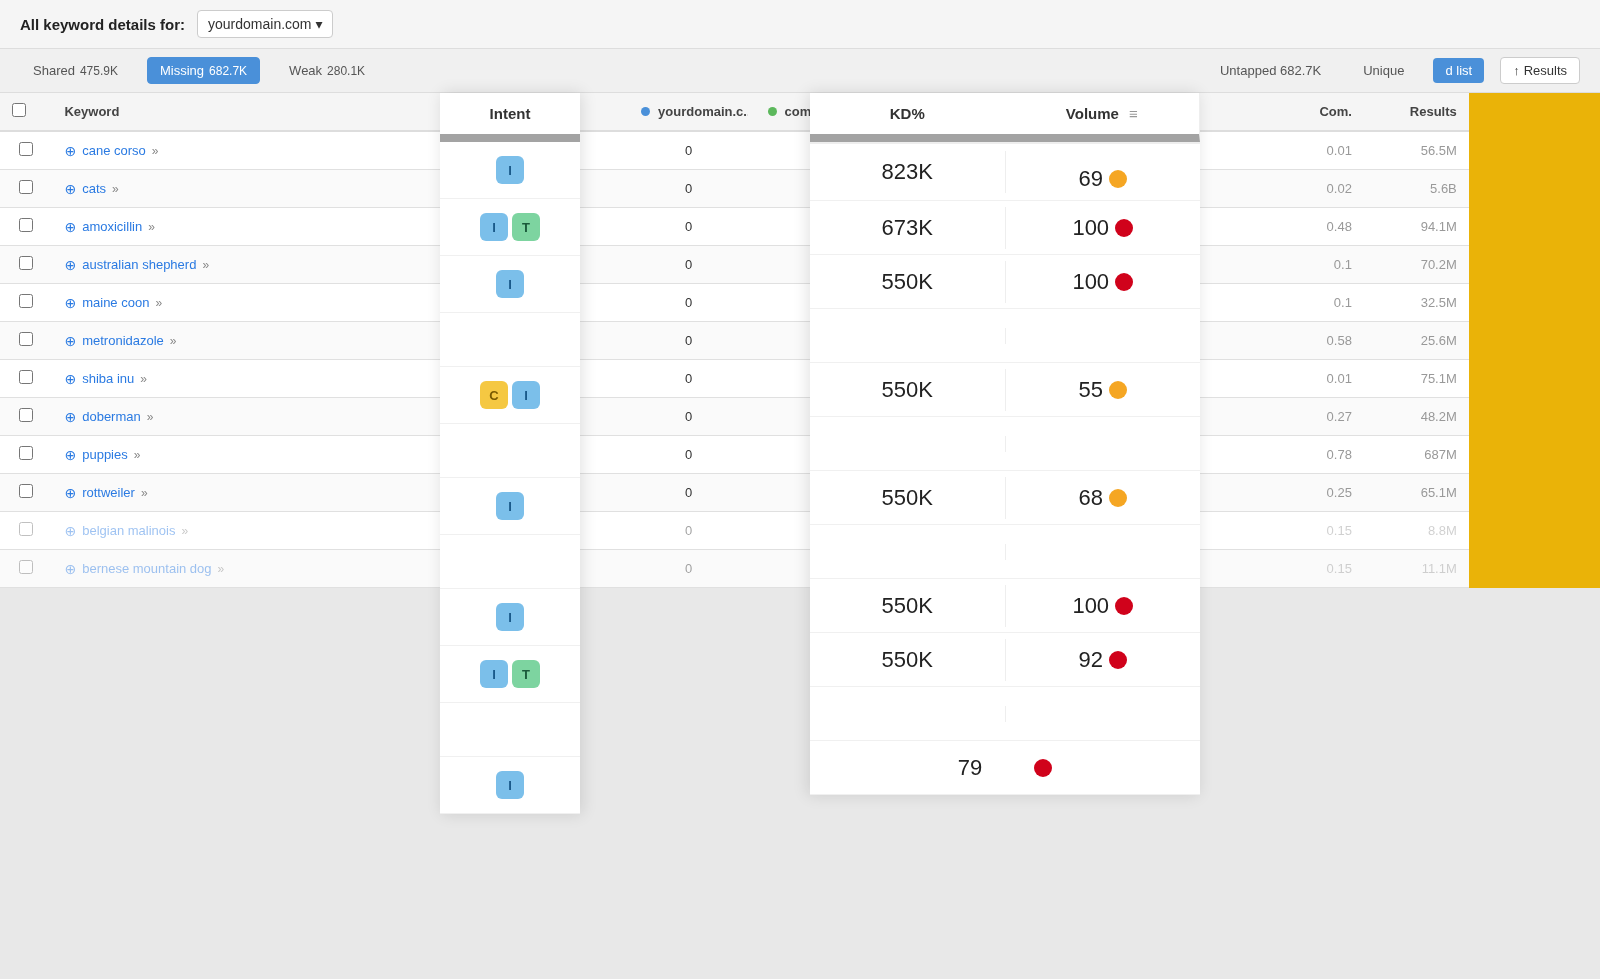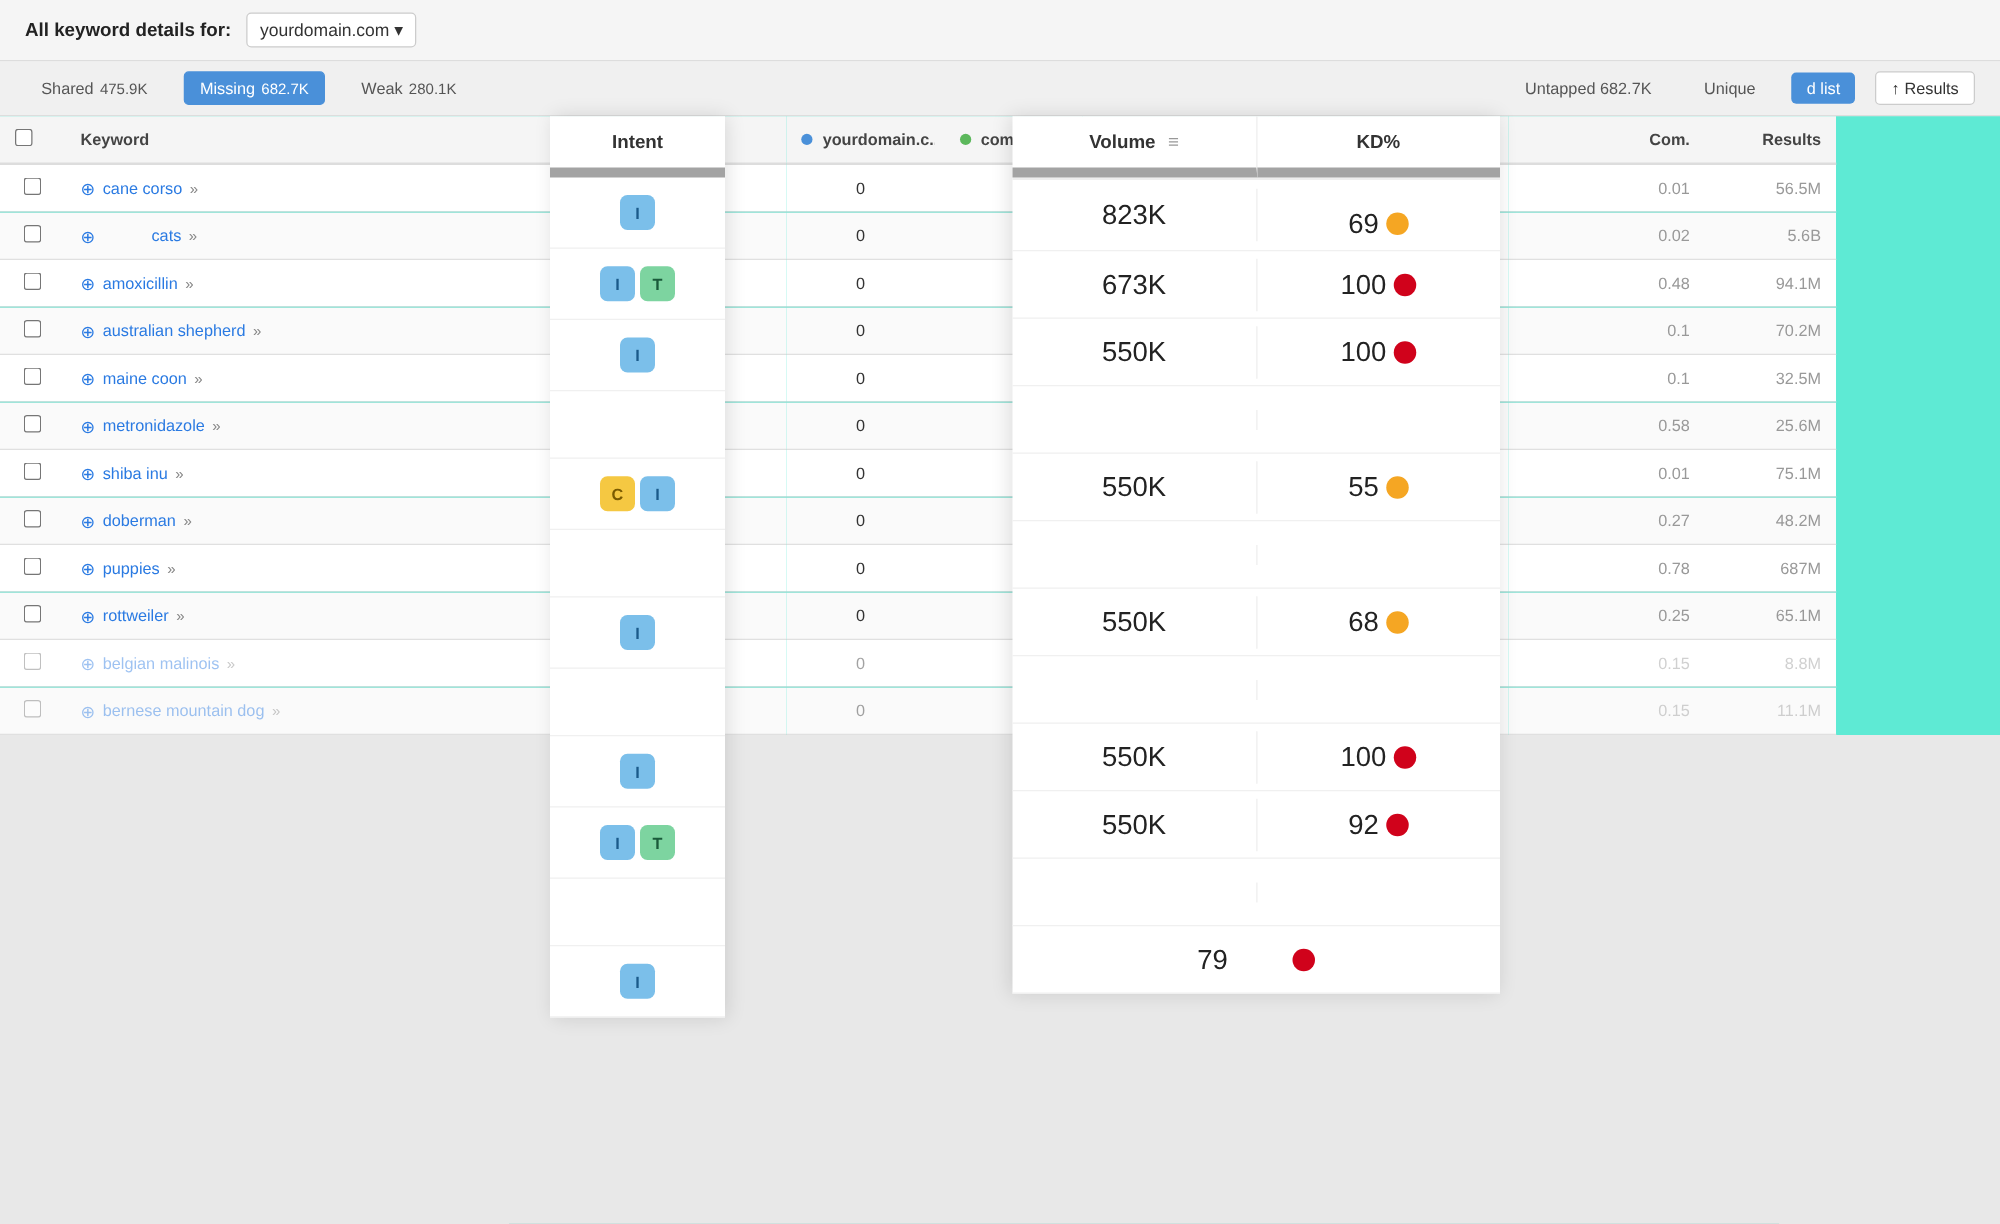--- a/index.html
+++ b/index.html
@@ -116,21 +116,21 @@
       color: #333;
       border: 1px solid #ccc;
       display: flex;
       align-items: center;
       gap: 4px;
     }
 
     
     .table-wrapper {
       position: relative;
-      background: #5eead4;
+      background: #eab308;
     }
 
     table {
       width: 100%;
       border-collapse: collapse;
       background: transparent;
       table-layout: fixed;
     }
 
     thead tr {
@@ -412,21 +412,21 @@
     <td class="right com-value">0.01</td>
     <td class="right results-value">56.5M</td>
   </tr>
           <tr>
     <td class="center">
       <input type="checkbox" class="checkbox" style="">
     </td>
     <td>
       <div class="keyword-cell">
         <span class="plus-icon">⊕</span>
-        <a href="#" style="color:#2a7ae2;text-decoration:none;margin-left:39px;">cats</a>
+        <a href="#" style="color:#2a7ae2;text-decoration:none;">cats</a>
         <span class="chevrons">»</span>
       </div>
     </td>
     <td class="center"></td>
     <td class="center">0</td>
     <td class="center"></td>
     <td class="center"></td>
     <td class="center"></td>
     <td class="right com-value">0.02</td>
     <td class="right results-value">5.6B</td>
@@ -691,27 +691,27 @@
           <div class="float-row" style="min-height: 54px;">
             <div class="intent-cell">
     <span class="intent-badge intent-I">I</span>
   </div>
           </div>
         </div>
     </div>
 
     <div id="vol-kd-panel" class="vol-kd-floating" style="left:810px; width:390px; top:0;">
       <div style="display:flex; border-bottom:2px solid #eee;">
+        <div class="float-header" style="flex:1;">
+          <span>KD%</span>
+        </div>
         <div class="float-header" style="flex:1; border-right:1px solid #eee;">
           <span>Volume</span>
           <span class="sort-icon">≡</span>
         </div>
-        <div class="float-header" style="flex:1;">
-          <span>KD%</span>
-        </div>
       </div>
       <div id="vol-kd-rows">
 
       <div style="display: flex; align-items: center; padding: 0px; border-bottom: 1px solid rgb(240, 240, 240); min-height: 54px;">
     <div style="flex:1;text-align:center;padding:8px 16px;border-right:1px solid #eee;">
       <span class="volume-value">823K</span>
     </div>
     <div style="flex:1;text-align:center;padding:8px 16px;display:flex;align-items:center;justify-content:center;margin-top:14px;">
       <span class="kd-value">69</span>
       <span class="kd-dot dot-orange"></span>

